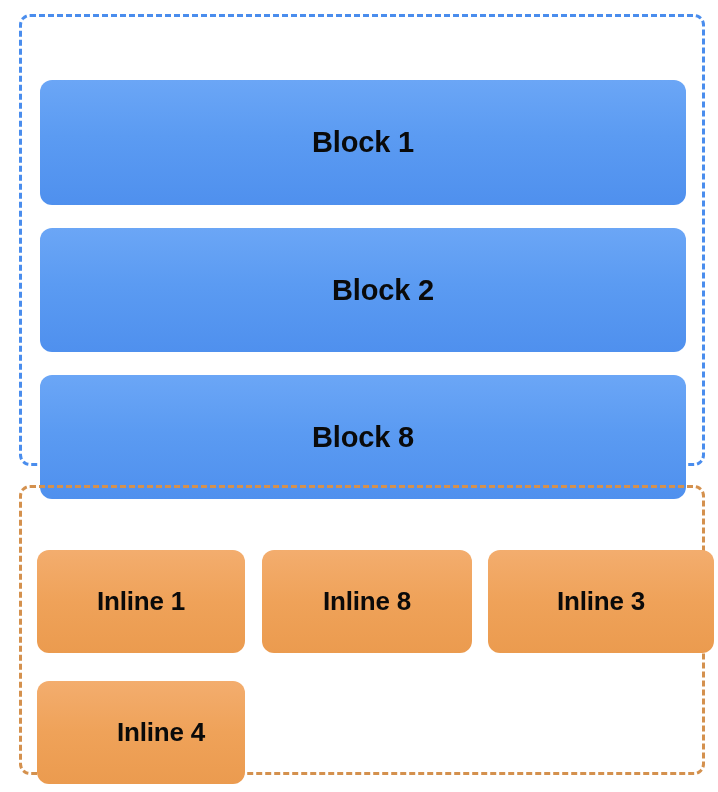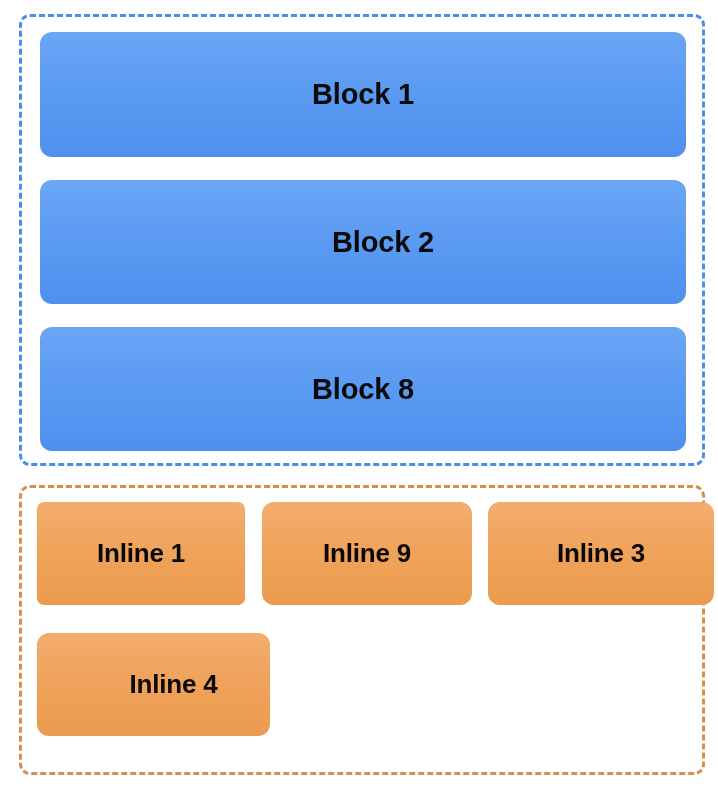--- a/index.html
+++ b/index.html
@@ -56,20 +56,21 @@
     border-radius: 12px;
     display: flex;
     align-items: center;
     justify-content: center;
     color: #0a0a0a;
     font-weight: bold;
     letter-spacing: -0.2px;
     text-align: center;
     white-space: nowrap;
     user-select: none;
+    margin-top: 48px;
   }
 
   .block-box {
     background: linear-gradient(180deg, #6ba6f6 0%, #5b9bf2 45%, #4f90ee 100%);
     font-size: 29px;
     left: 18px;           
     width: 646px;
   }
 
   .inline-box {
@@ -77,24 +78,24 @@
     font-size: 26px;
     height: 103px;
   }
 
   
   #block-1 { top: 15px;  height: 125px; }
   #block-2 { top: 163px; height: 124px; padding-left: 40px; }
   #block-3 { top: 310px; height: 124px; }
 
   
-  #inline-1 { left: 15px;  top: 14px;  width: 208px; border-radius: 7px; }
+  #inline-1 { left: 15px;  top: 14px;  width: 208px; }
   #inline-2 { left: 240px; top: 14px;  width: 210px; }
   #inline-3 { left: 466px; top: 14px;  width: 226px; }
-  #inline-4 { left: 15px;  top: 145px; width: 233px; padding-left: 40px; }
+  #inline-4 { left: 15px;  top: 145px; width: 208px; padding-left: 40px; }
 </style>
 </head>
 <body>
 
 <div id="canvas">
 
   <div class="group" id="block-group">
 
     <div class="box block-box" id="block-1">
       <span>Block 1</span>
@@ -110,21 +111,21 @@
 
   </div>
 
   <div class="group" id="inline-group">
 
     <div class="box inline-box" id="inline-1">
       <span>Inline 1</span>
     </div>
 
     <div class="box inline-box" id="inline-2">
-      <span>Inline 9</span>
+      <span>Inline 8</span>
     </div>
 
     <div class="box inline-box" id="inline-3">
       <span>Inline 3</span>
     </div>
 
     <div class="box inline-box" id="inline-4">
       <span>Inline 4</span>
     </div>
 

